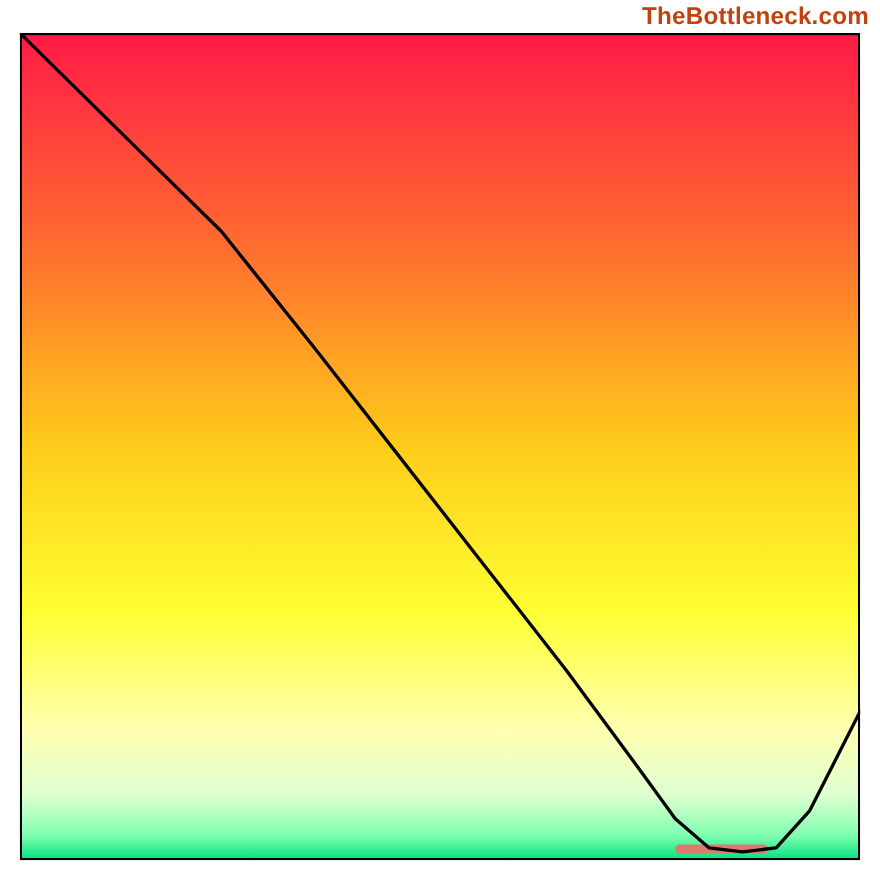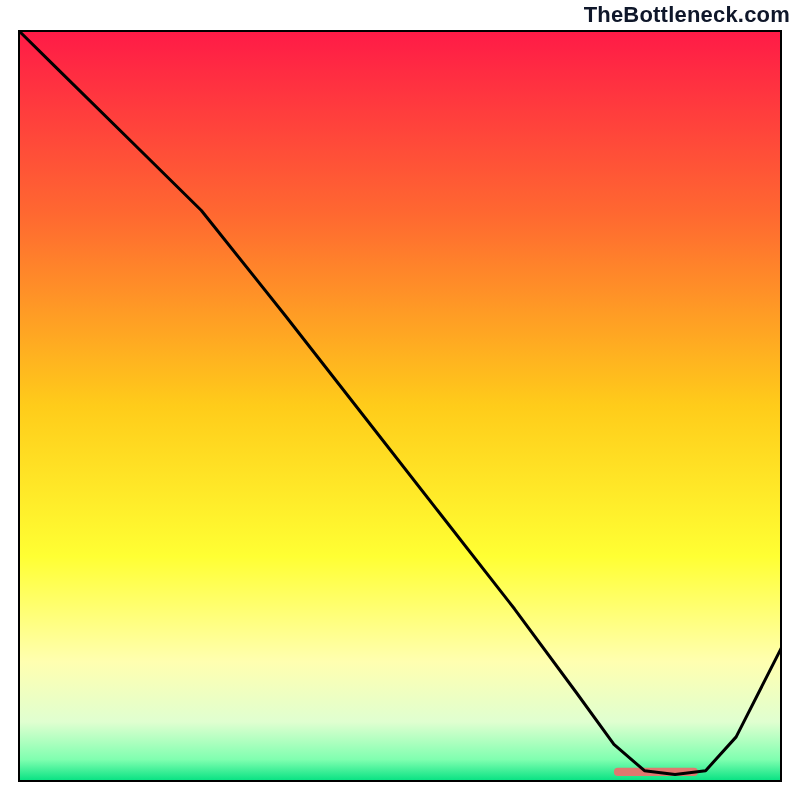--- a/index.html
+++ b/index.html
@@ -15,21 +15,21 @@
     position: relative;
     width: 800px;
     height: 800px;
   }
   .watermark {
     position: absolute;
     top: 2px;
     right: 10px;
     font-size: 22px;
     font-weight: 600;
-    color: #0f172a;
+    color: #c2410c;
     letter-spacing: 0.2px;
   }
   .plot {
     position: absolute;
     top: 30px;
     left: 18px;
     width: 764px;
     height: 752px;
   }
   svg { display: block; }

